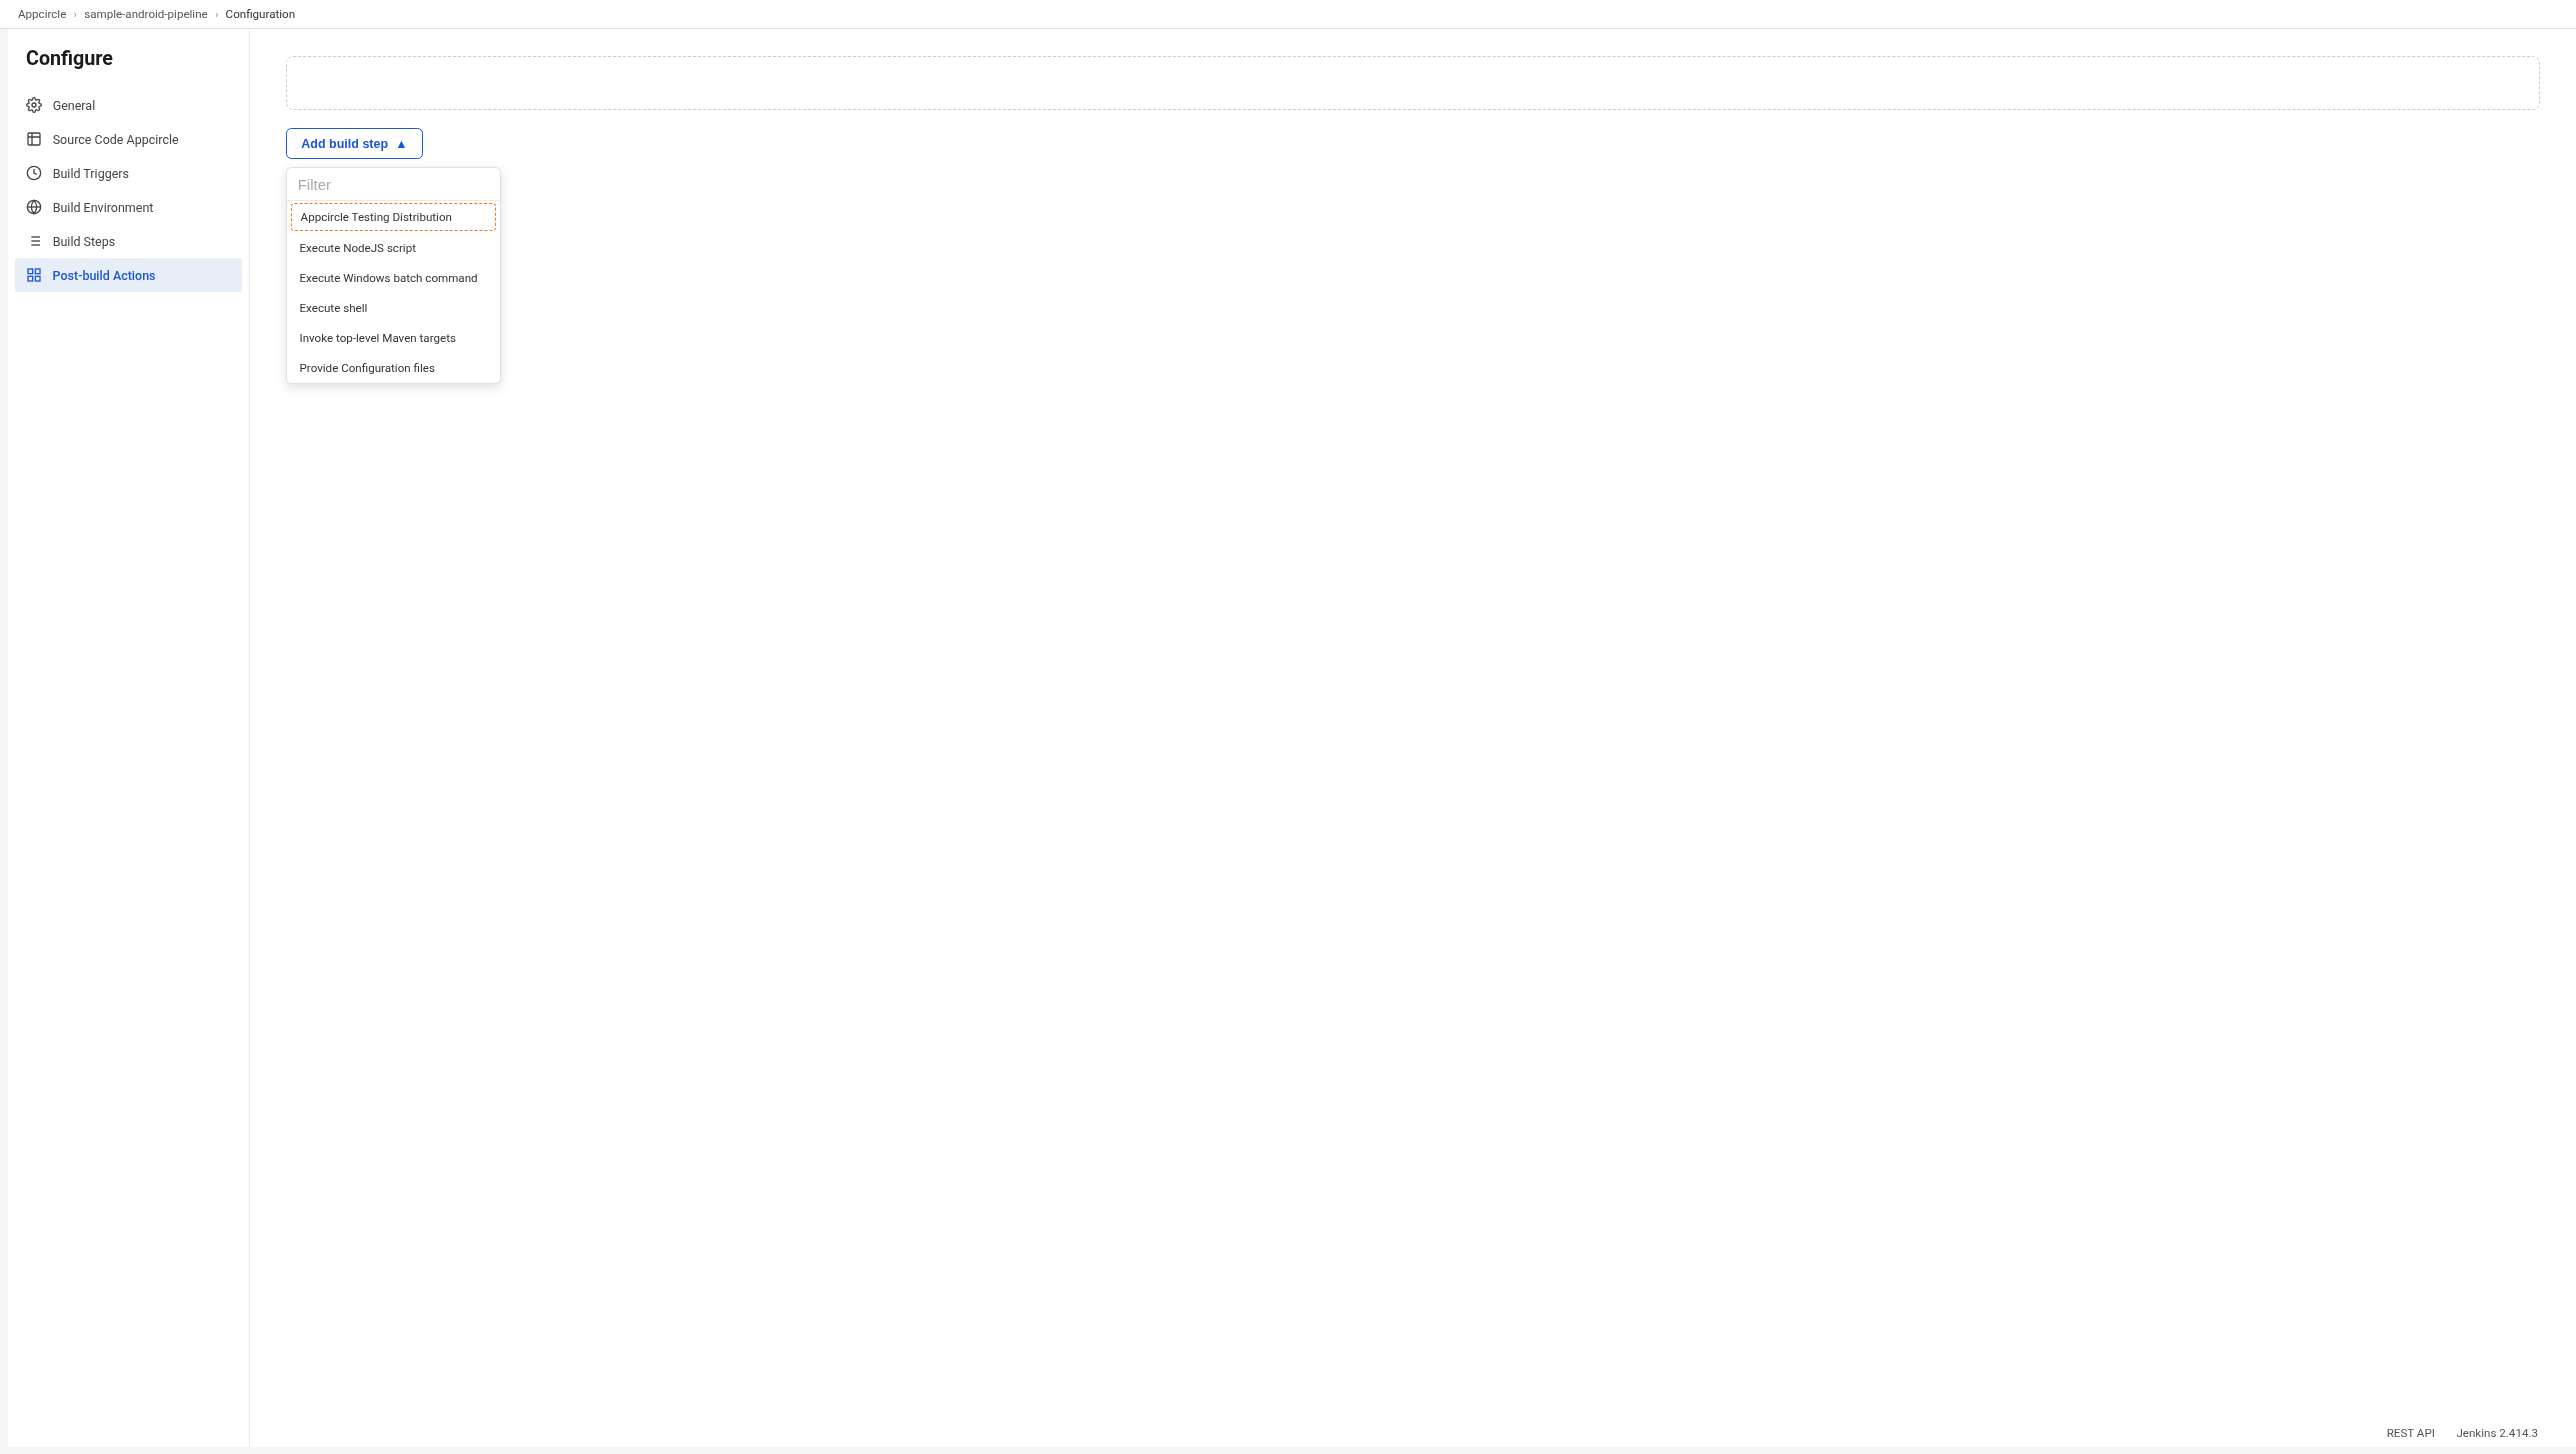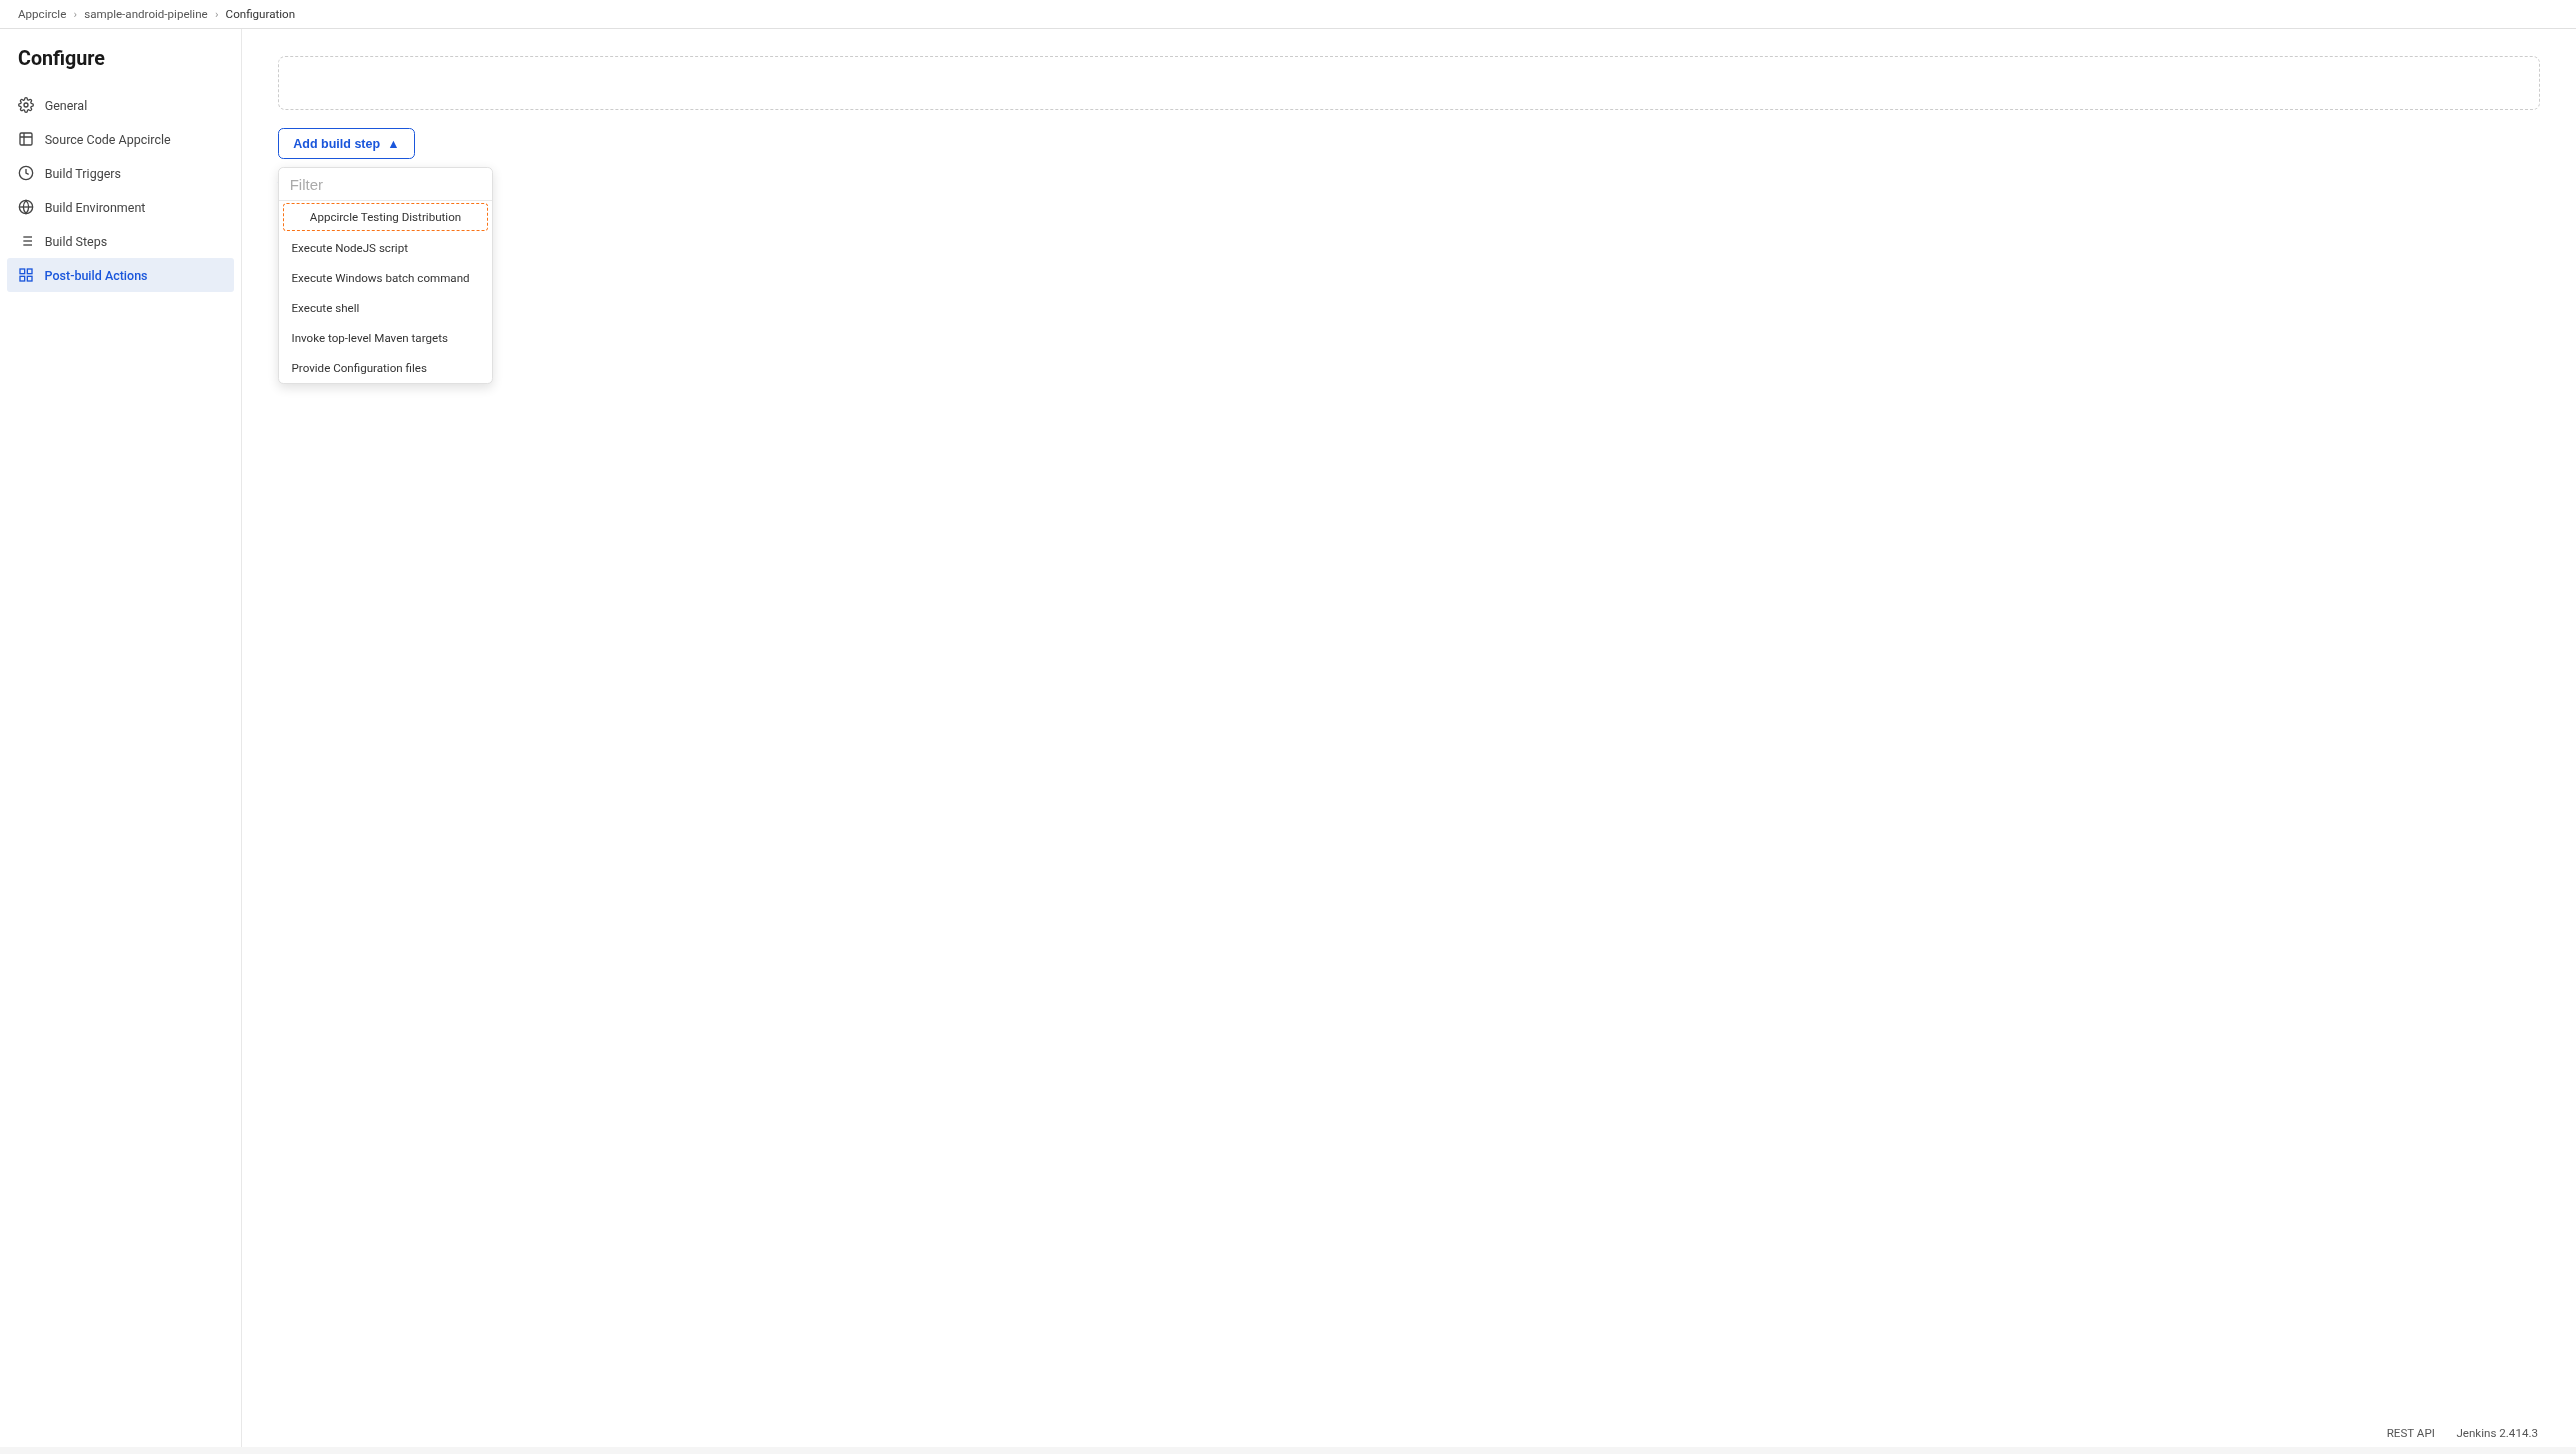--- a/index.html
+++ b/index.html
@@ -37,20 +37,21 @@
     }
 
     .breadcrumb-current {
       color: #333;
     }
 
     
     .main-layout {
       display: flex;
       min-height: calc(100vh - 36px);
+      padding-left: 8px;
     }
 
     
     .sidebar {
       width: 242px;
       background: #fff;
       border-right: 0.9px solid #e8e8e8;
       padding: 18px 0;
       flex-shrink: 0;
     }
@@ -168,21 +169,20 @@
       cursor: pointer;
       transition: background 0.1s;
     }
 
     
     .dropdown-item.highlighted-orange {
       border: 1.8px dashed #f97316;
       border-radius: 3.6px;
       margin: 1.8px 3.6px;
       padding: 6.3px 9px;
-      text-align: center;
     }
 
     
     .action-buttons {
       display: flex;
       gap: 10.7px;
       margin-top: 18px;
     }
 
     .btn-save {

